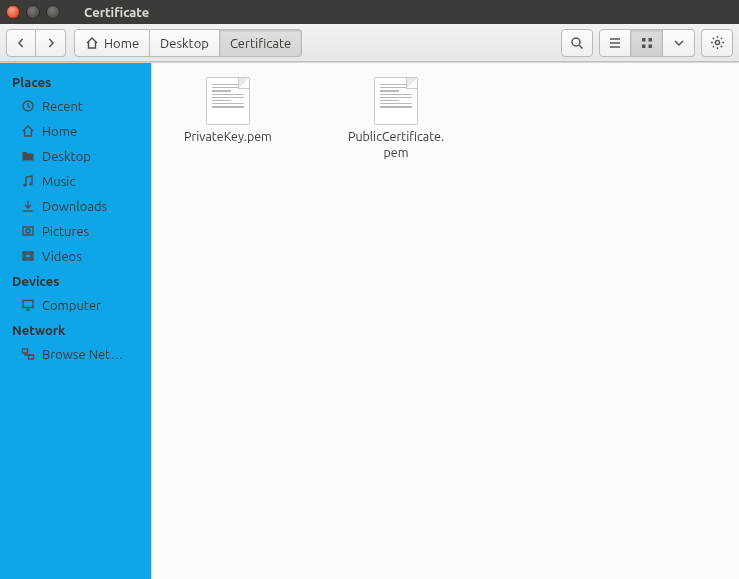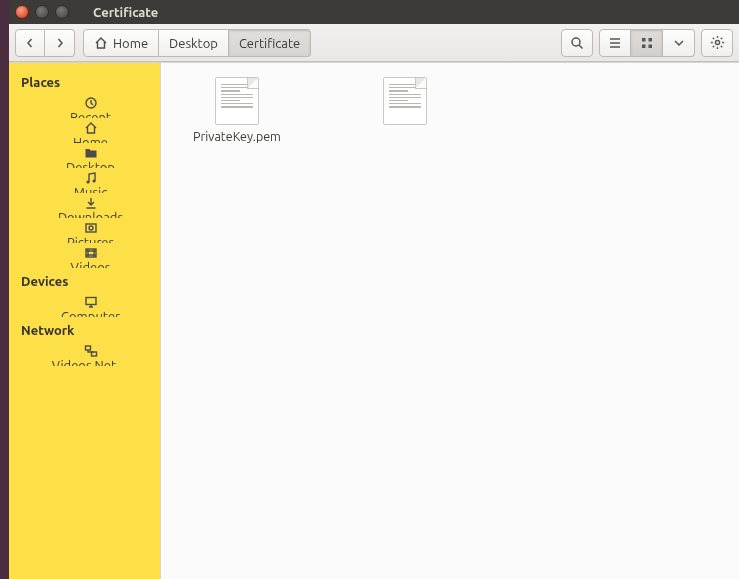--- a/index.html
+++ b/index.html
@@ -1,17 +1,17 @@
 <!DOCTYPE html>
 <html><head>
 <meta charset="utf-8">
 <style>
   * { box-sizing: border-box; margin: 0; padding: 0; font-family: "Ubuntu", "Segoe UI", sans-serif; }
   body { background: #4a2d3f; width: 739px; height: 579px; overflow: hidden; }
-  .window { width: 739px; height: 579px; display: flex; flex-direction: column; padding-left: 9px; }
+  .window { width: 739px; height: 579px; display: flex; flex-direction: column; }
   .titlebar { background: #3c3b37; height: 24px; display: flex; align-items: center; padding: 0 6px; gap: 6px; }
   .tb-btn { width: 14px; height: 14px; border-radius: 50%; display: inline-block; }
   .tb-close { background: radial-gradient(circle at 40% 35%, #f3a08b, #e35d3e 60%, #9a2e1a); border: 1px solid #6b2315;}
   .tb-min, .tb-max { background: radial-gradient(circle at 40% 35%, #7a7975, #595853 60%, #3b3a36); border: 1px solid #2e2d2a;}
   .tb-title { color: #dfdbd2; font-size: 13px; font-weight: bold; margin-left: 18px; }
   .chrome { background: linear-gradient(#f2f1f0,#e8e7e5); border-bottom: 1px solid #c1c0bc; height: 38px; display: flex; align-items: center; padding: 0 6px; gap: 6px; }
   .btn { background: linear-gradient(#fdfdfc,#f0efed); border: 1px solid #bab9b5; border-radius: 4px; height: 28px; display: flex; align-items: center; justify-content: center; color: #4c4c4c; }
   .seg { display: flex; }
   .seg .btn { border-radius: 0; }
   .seg .btn:first-child { border-top-left-radius: 4px; border-bottom-left-radius: 4px; }
@@ -22,23 +22,23 @@
   .crumb { border: 1px solid #bab9b5; background: linear-gradient(#fdfdfc,#f0efed); height: 28px; padding: 0 10px; display: flex; align-items: center; gap: 5px; font-size: 13px; color:#3c3b37; }
   .crumb + .crumb { border-left: none; }
   .crumb:first-child { border-top-left-radius:4px; border-bottom-left-radius:4px;}
   .crumb:last-child { border-top-right-radius:4px; border-bottom-right-radius:4px;}
   .crumb.active { background: linear-gradient(#e0dfdb,#d6d5d1); box-shadow: inset 0 1px 2px rgba(0,0,0,0.15); }
   .spacer { flex: 1; }
   .tool-btn { width: 32px; }
   .view-seg .btn { width: 32px; }
   .view-seg .active { background: linear-gradient(#dedcd8,#d2d0cc); box-shadow: inset 0 1px 2px rgba(0,0,0,0.15);}
   .body { flex: 1; display: flex; background: #f7f7f7; border-top: 1px solid #d6d5d1;}
-  .sidebar { width: 152px; background: #fde047; border-right: 1px solid #d6d5d1; padding: 6px 0 6px 0; overflow: hidden; font-size: 13px; color:#3c3b37;}
+  .sidebar { width: 152px; background: #0ea5e9; border-right: 1px solid #d6d5d1; padding: 6px 0 6px 0; overflow: hidden; font-size: 13px; color:#3c3b37;}
   .side-header { font-weight: bold; font-size: 13px; padding: 6px 10px 4px 12px; color:#333;}
-  .side-item { display: flex; align-items: center; gap: 0; padding: 3px 8px 3px 20px; height: 25px; cursor: default; white-space: nowrap; overflow: hidden; text-overflow: ellipsis; flex-direction: column;}
+  .side-item { display: flex; align-items: center; gap: 6px; padding: 3px 8px 3px 20px; height: 25px; cursor: default; white-space: nowrap; overflow: hidden; text-overflow: ellipsis;}
   .side-item .ic { width: 16px; display:inline-flex; justify-content:center; color:#4c4c4c; font-size: 13px;}
   .content { flex:1; background: #fbfbfb; padding: 14px 6px; display: flex; align-content: flex-start; gap: 28px; }
   .file { width: 140px; display: flex; flex-direction: column; align-items: center; gap: 4px; cursor: default;}
   .file-icon { width: 44px; height: 48px; background: #fff; border: 1px solid #c9c8c4; border-radius: 2px; position: relative; display:flex; flex-direction:column; padding:6px 5px; gap:2px;}
   .file-icon::after{content:""; position:absolute; top:0; right:0; width:10px; height:10px; background:linear-gradient(135deg,#e9e8e4 50%, #fbfbfb 50%); border-left:1px solid #c9c8c4; border-bottom:1px solid #c9c8c4;}
   .line{height:1.2px; background:#b9b8b4;}
   .line.short{width:60%;}
   .file-label { font-size: 12.5px; text-align:center; color:#3c3b37; line-height:1.25;}
   svg { display:block; }
   .ico-stroke { stroke:#555; stroke-width:1.5; fill:none; }
@@ -199,21 +199,21 @@
         </div>
         <div class="side-header">Network</div>
         <div class="side-item">
           <span class="ic">
             <svg width="14" height="14" viewBox="0 0 14 14">
               <rect x="1.5" y="2" width="5" height="4" stroke="#4c4c4c" stroke-width="1.4" fill="none"></rect>
               <rect x="7.5" y="8" width="5" height="4" stroke="#4c4c4c" stroke-width="1.4" fill="none"></rect>
               <path d="M4 6v2h6V8" stroke="#4c4c4c" stroke-width="1.4" fill="none"></path>
             </svg>
           </span>
-          <span>Videos Net…</span>
+          <span>Browse Net…</span>
         </div>
       </div>
     <div class="content" id="content">
         <div class="file">
           <div class="file-icon">
             <div class="line"></div>
             <div class="line"></div>
             <div class="line short"></div>
             <div class="line"></div>
             <div class="line"></div>
@@ -227,16 +227,17 @@
           <div class="file-icon">
             <div class="line"></div>
             <div class="line"></div>
             <div class="line short"></div>
             <div class="line"></div>
             <div class="line"></div>
             <div class="line short"></div>
             <div class="line"></div>
             <div class="line"></div>
           </div>
+          <div class="file-label">PublicCertificate.<br>pem</div>
         </div>
       </div>
   </div>
 </div>
 
 </body></html>

